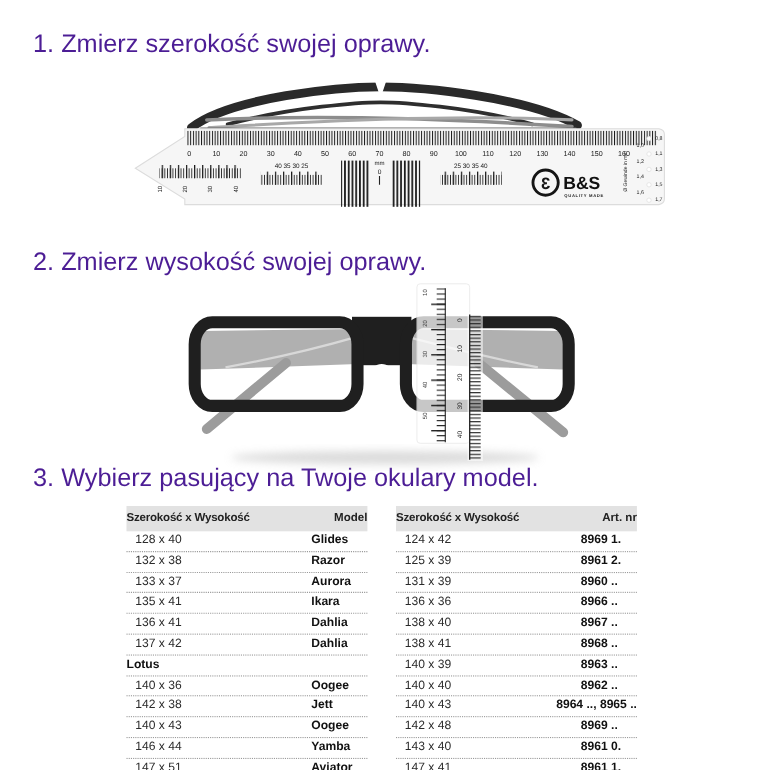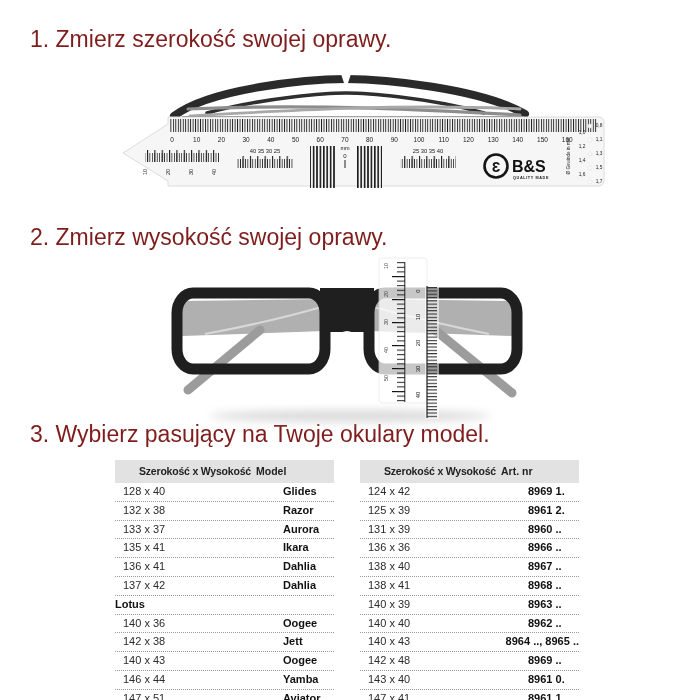--- a/index.html
+++ b/index.html
@@ -1,30 +1,30 @@
 <!DOCTYPE html>
 <html><head>
 <meta charset="utf-8">
 <style>
   html,body{margin:0;padding:0;background:#fff;}
   #page{position:relative;width:700px;height:700px;background:#fff;overflow:hidden;
         font-family:"Liberation Sans",sans-serif;}
-  .heading{position:absolute;left:30px;color:#7f1d1d;font-size:23px;letter-spacing:0;white-space:nowrap;text-align:center;}
+  .heading{position:absolute;left:30px;color:#4c1d95;font-size:23px;letter-spacing:0;white-space:nowrap;text-align:center;}
   #h1{top:26px;} #h2{top:224px;} #h3{top:421px;}
   svg{position:absolute;font-family:"Liberation Sans",sans-serif;}
   #svg1{left:100px;top:55px;width:520px;height:150px;}
   #svg2{left:85px;top:250px;width:470px;height:180px;}
   .rn{font-size:6.5px;fill:#222;}
   .tbl{position:absolute;width:219px;font-size:11px;color:#222;}
   #tblL{left:115px;top:460px;}
   #tblR{left:360px;top:460px;}
   .thead{height:23px;line-height:23px;background:#e2e2e2;font-weight:bold;font-size:10.5px;
          display:flex;white-space:nowrap;}
-  .thead .c1{width:117px;padding-left:24px;letter-spacing:-0.2px;}
-  .thead .c2{flex:1;}
+  .thead .c1{width:117px;padding-left:0;letter-spacing:-0.2px;}
+  .thead .c2{flex:1;text-align:right;}
   .trow{height:17.8px;line-height:17.8px;display:flex;border-bottom:1px dotted #999;white-space:nowrap;gap:43px;}
   .trow:last-child{border-bottom:1.6px solid #7d7d7d;}
   .trow .c1{width:117px;padding-left:8px;color:#2b2b2b;}
   .trow .c2{flex:1;font-weight:bold;color:#111;}
 </style>
 </head>
 <body>
 
 <div id="page">
 

